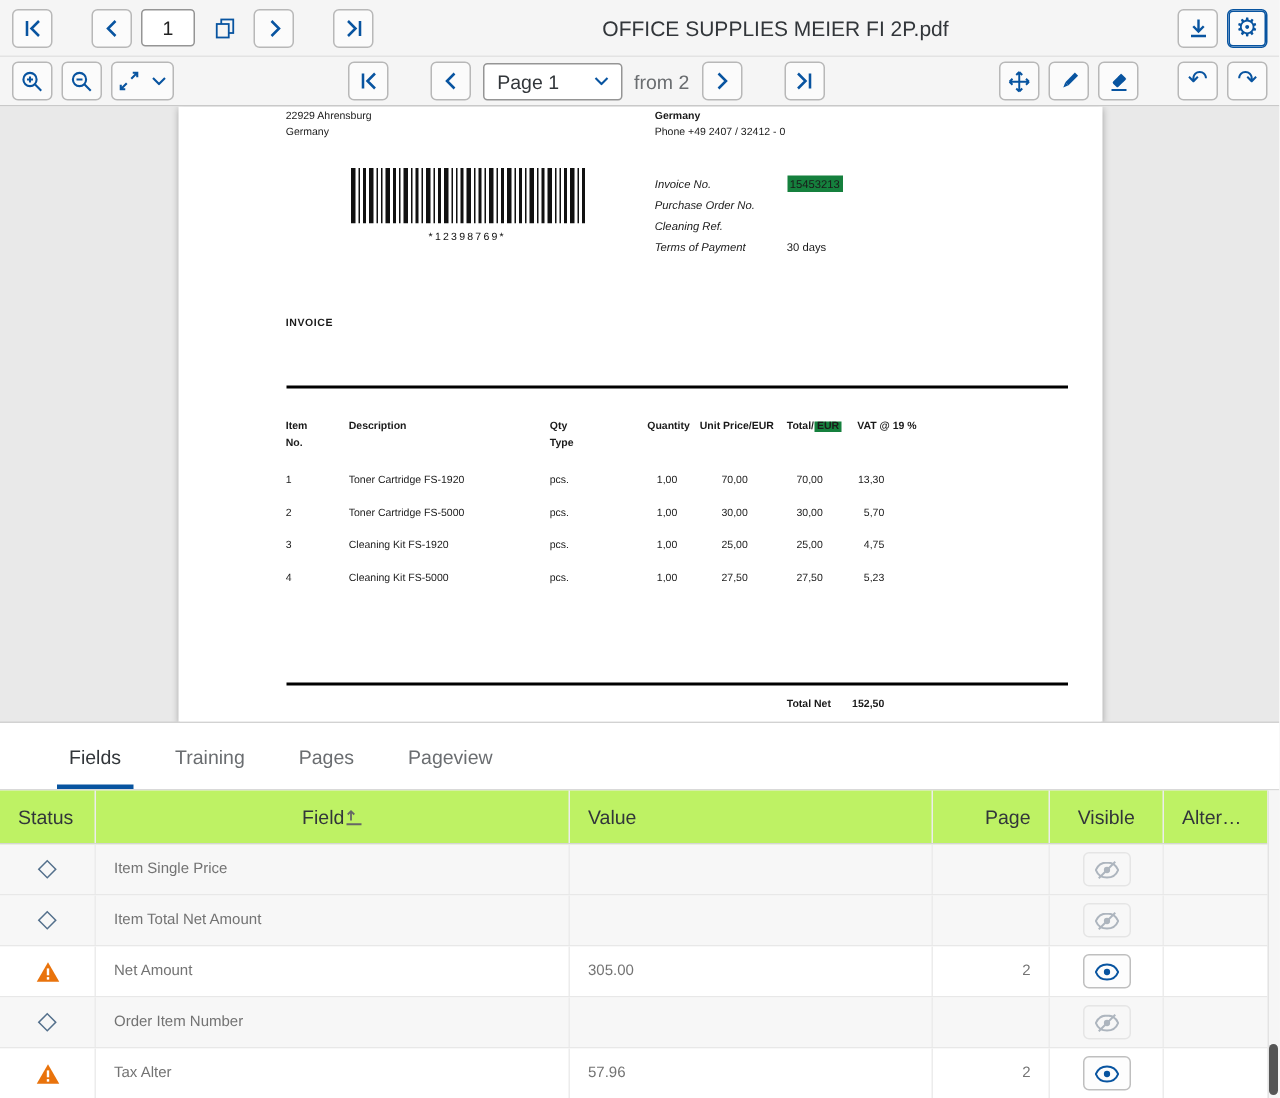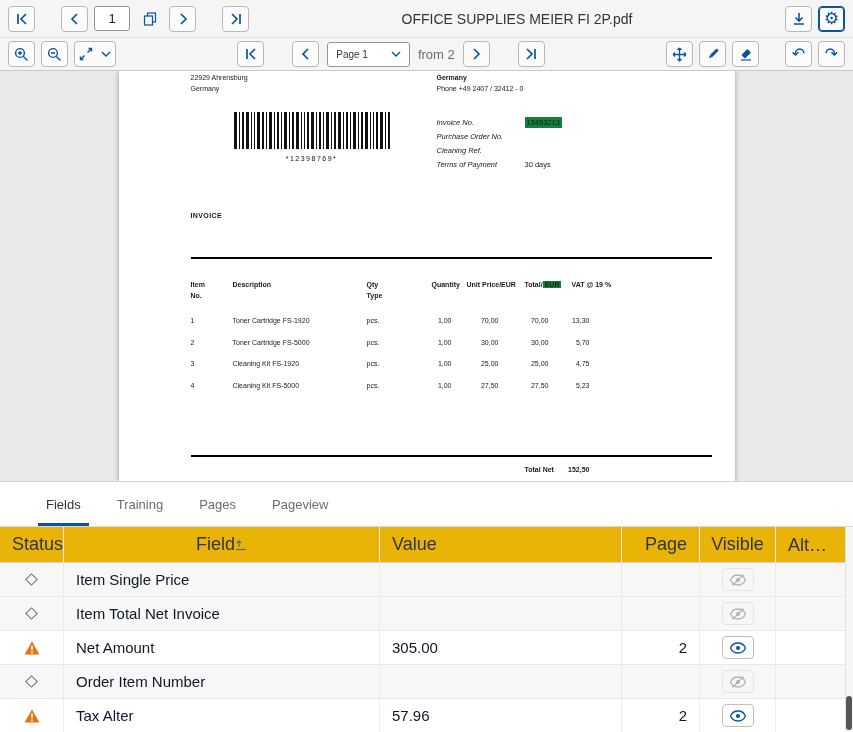--- a/index.html
+++ b/index.html
@@ -21,21 +21,21 @@
   .btn.flat { border-color:transparent; background:transparent; }
   .btn.focused { border-color:#0854a0; box-shadow:inset 0 0 0 1px #0854a0; }
   .btn svg { display:block; }
   .page-input {
     width:36px; height:25px; border:1px solid #959595; border-radius:3px;
     text-align:center; font-size:13px; color:#222; background:#fff; font-family:"Liberation Sans",sans-serif;
   }
   .selectbox {
     height:25px; display:inline-flex; align-items:center; gap:23px; padding:0 8px;
     background:#fff; border:1px solid #959595; border-radius:3px;
-    font-size:10px; color:#32363a; cursor:pointer;
+    font-size:13px; color:#32363a; cursor:pointer;
   }
   .combo { gap:8px; }
   .doc-title { flex:1; text-align:center; font-size:14px; color:#32363a; }
   .from-label { font-size:13px; color:#6a6d70; }
   .gap-left { margin-left:20px; }
 
   
   .pdf-area { height:411px; background:#e9e9e9; overflow:hidden; display:flex; justify-content:center; border-bottom:1px solid #d2d2d2; }
   .pdf-page { width:616px; height:411px; background:#fff; position:relative; box-shadow:0 1px 5px rgba(0,0,0,.35); color:#1a1a1a; }
   .pdf-page .abs { position:absolute; font-size:7px; line-height:11px; }
@@ -62,22 +62,22 @@
 
   
   .tabbar { height:45px; display:flex; align-items:stretch; padding-left:30px; gap:4px; background:#fff; border-bottom:1px solid #d9d9d9; }
   .tab { display:flex; align-items:center; padding:0 16px; font-size:13px; color:#6a6d70; cursor:pointer; position:relative; }
   .tab.active { color:#32363a; }
   .tab.active::after { content:""; position:absolute; left:8px; right:8px; bottom:0; height:3px; background:#0854a0; }
 
   
   .ftable { width:845px; }
   .frow { display:grid; grid-template-columns:64px 316px 242px 78px 76px 1fr; align-items:center; }
-  .frow.head { height:36px; background:#eab308; border-bottom:1px solid #d5d5d5; color:#32363a; font-size:18px; }
-  .frow.body { height:34px; border-bottom:1px solid #e8e8e8; font-size:15px; color:#0f172a; background:#fff; }
+  .frow.head { height:36px; background:#bef264; border-bottom:1px solid #d5d5d5; color:#32363a; font-size:13px; }
+  .frow.body { height:34px; border-bottom:1px solid #e8e8e8; font-size:10px; color:#737373; background:#fff; }
   .frow.body.dim { background:#f7f7f7; }
   .fcell { height:100%; display:flex; align-items:center; padding:0 12px; border-right:1px solid #ececec; overflow:hidden; }
   .fcell:last-child { border-right:none; }
   .fcell.center { justify-content:center; }
   .fcell.right { justify-content:flex-end; }
   .fcell.ellip { white-space:nowrap; text-overflow:ellipsis; display:block; line-height:34px; }
   .frow.head .fcell.ellip { line-height:36px; }
   .field-head { justify-content:center; }
   .diamond { width:9px; height:9px; border:1.5px solid #54708c; transform:rotate(45deg); display:inline-block; }
   .eyebtn { width:32px; height:23px; border:1px solid #bfbfbf; border-radius:4px; background:#fdfdfd; display:inline-flex; align-items:center; justify-content:center; color:#0854a0; cursor:pointer; }
@@ -399,21 +399,21 @@
             </svg>
         </button>
       </div>
       <div class="fcell"></div>
     </div>
 
     <div class="frow body dim">
       <div class="fcell center">
           <span class="diamond"></span>
         </div>
-      <div class="fcell">Item Total Net Invoice</div>
+      <div class="fcell">Item Total Net Amount</div>
       <div class="fcell"></div>
       <div class="fcell right"></div>
       <div class="fcell center">
         <button class="eyebtn off">
           <svg width="16" height="12" viewBox="0 0 16 12">
               <path d="M8 1 C4.2 1 1.6 3.5 0.6 6 C1.6 8.5 4.2 11 8 11 C11.8 11 14.4 8.5 15.4 6 C14.4 3.5 11.8 1 8 1 Z" fill="none" stroke="currentColor" stroke-width="1.3"></path>
               <circle cx="8" cy="6" r="2.1" fill="currentColor"></circle>
               <path d="M2.5 11.5 L13.5 0.5" stroke="currentColor" stroke-width="1.3"></path>
             </svg>
         </button>

